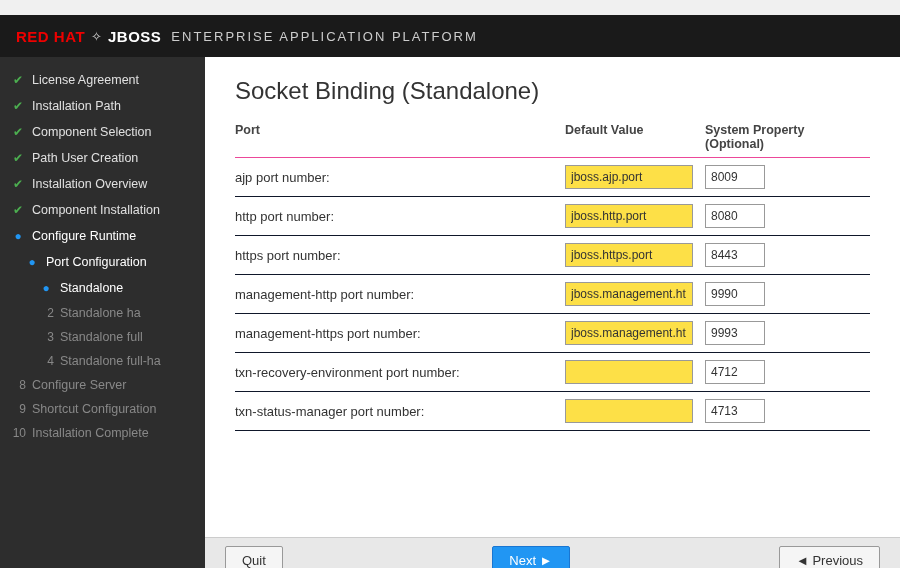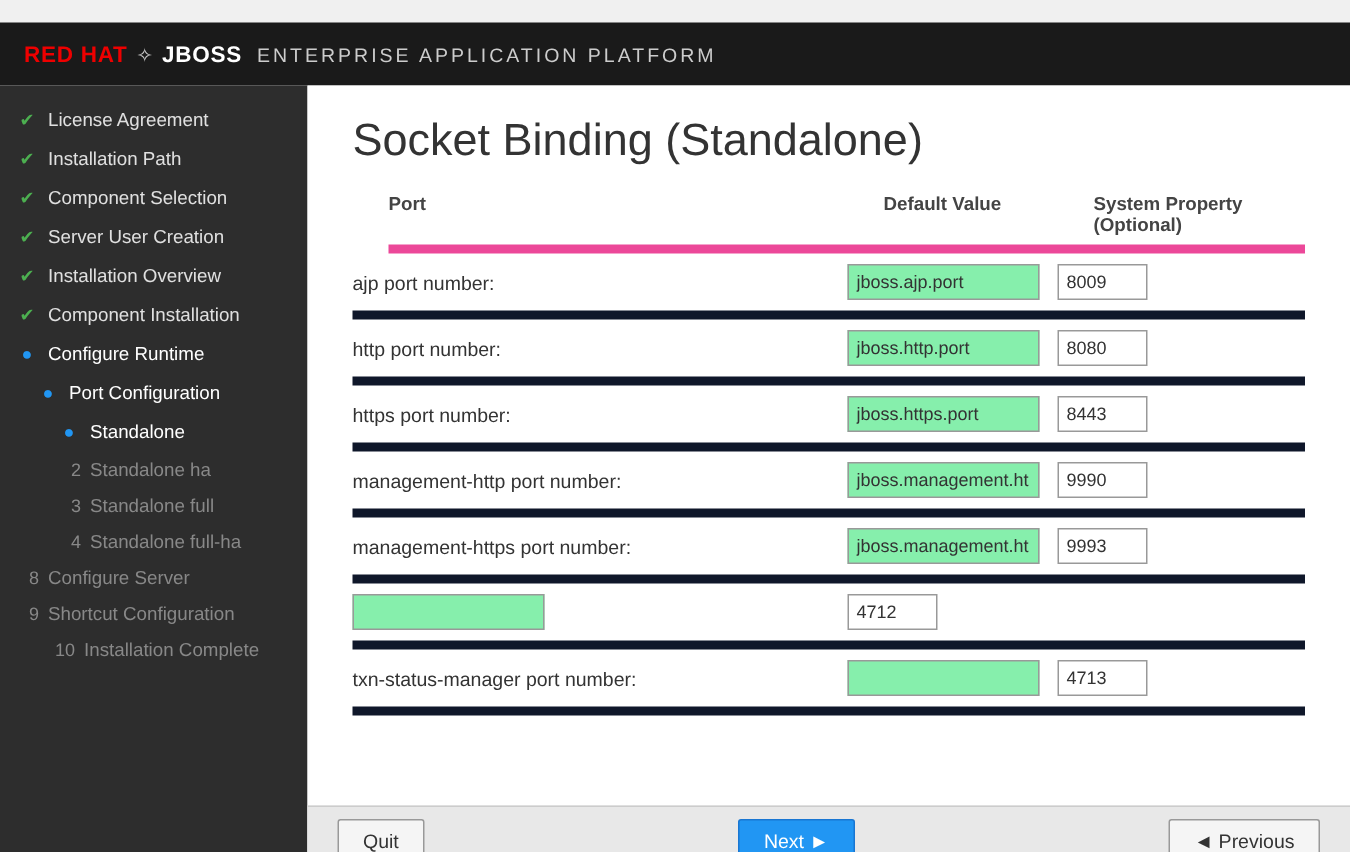--- a/index.html
+++ b/index.html
@@ -86,61 +86,60 @@
       background: #fff;
       display: flex;
       flex-direction: column;
     }
     .content {
       flex: 1;
       padding: 20px 30px;
       overflow-y: auto;
     }
     .page-title {
-      font-size: 30px;
+      font-size: 24px;
       font-weight: 300;
       color: #333;
       margin-bottom: 18px;
     }
 
     
     .table-header {
       display: grid;
       grid-template-columns: 330px 140px 130px;
-      border-bottom: 6px solid #ec4899;
+      border-bottom: 1px solid #ec4899;
       padding-bottom: 6px;
       margin-bottom: 0;
-      margin-left: 24px;
     }
     .col-header {
       font-size: 12.5px;
       color: #444;
       font-weight: 600;
     }
 
     
     .port-row {
       display: grid;
       grid-template-columns: 330px 140px 130px;
       align-items: center;
       padding: 7px 0;
-      border-bottom: 6px solid #0f172a;
+      border-bottom: 1px solid #0f172a;
     }
     .port-label {
       font-size: 13px;
       color: #333;
     }
     .port-input {
       width: 128px;
       height: 24px;
       border: 1px solid #999;
       padding: 2px 5px;
       font-size: 12px;
       color: #333;
-      background: #86efac;
+      background: #fde047;
     }
     .port-default {
       width: 60px;
       height: 24px;
       border: 1px solid #999;
       padding: 2px 5px;
       font-size: 12px;
       color: #333;
       background: #fff;
     }
@@ -201,21 +200,21 @@
     <div class="sidebar-item completed">
       <span class="icon icon-check">✔</span>
       <span>Installation Path</span>
     </div>
     <div class="sidebar-item completed">
       <span class="icon icon-check">✔</span>
       <span>Component Selection</span>
     </div>
     <div class="sidebar-item completed">
       <span class="icon icon-check">✔</span>
-      <span>Server User Creation</span>
+      <span>Path User Creation</span>
     </div>
     <div class="sidebar-item completed">
       <span class="icon icon-check">✔</span>
       <span>Installation Overview</span>
     </div>
     <div class="sidebar-item completed">
       <span class="icon icon-check">✔</span>
       <span>Component Installation</span>
     </div>
     <div class="sidebar-item active">
@@ -243,21 +242,21 @@
       <span>Standalone full-ha</span>
     </div>
     <div class="sidebar-item" style="color:#888;">
       <span class="step-num">8</span>
       <span>Configure Server</span>
     </div>
     <div class="sidebar-item" style="color:#888;">
       <span class="step-num">9</span>
       <span>Shortcut Configuration</span>
     </div>
-    <div class="sidebar-item" style="color:#888;margin-left:24px;">
+    <div class="sidebar-item" style="color:#888;">
       <span class="step-num">10</span>
       <span>Installation Complete</span>
     </div>
   </div>
 
   <div class="main">
     <div class="content">
 
       <div class="page-title">Socket Binding (Standalone)</div>
 
@@ -311,20 +310,21 @@
         <div class="port-label">management-https port number:</div>
         <div>
           <input class="port-input" type="text" value="jboss.management.ht" style="">
         </div>
         <div>
           <input class="port-default" type="text" value="9993" style="">
         </div>
       </div>
 
       <div class="port-row">
+        <div class="port-label">txn-recovery-environment port number:</div>
         <div>
           <input class="port-input" type="text" style="">
         </div>
         <div>
           <input class="port-default" type="text" value="4712" style="">
         </div>
       </div>
 
       <div class="port-row">
         <div class="port-label">txn-status-manager port number:</div>

